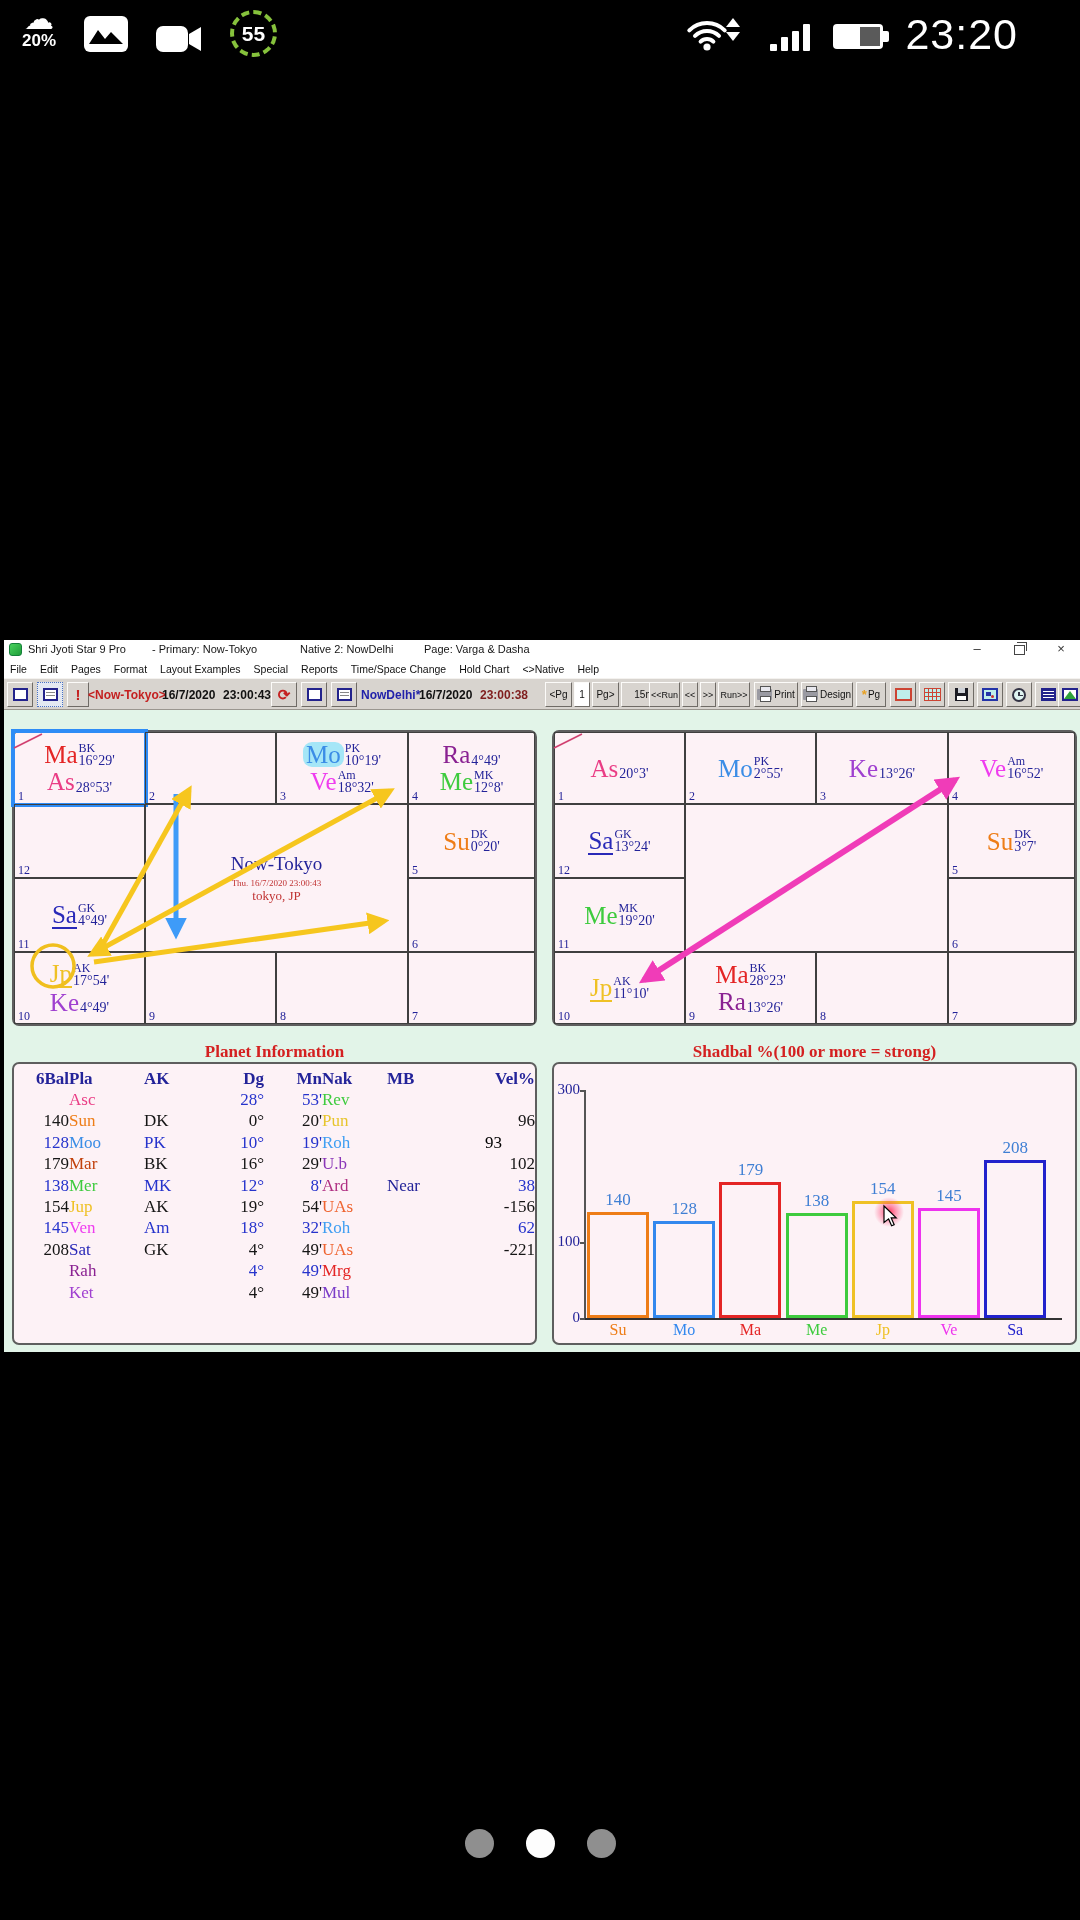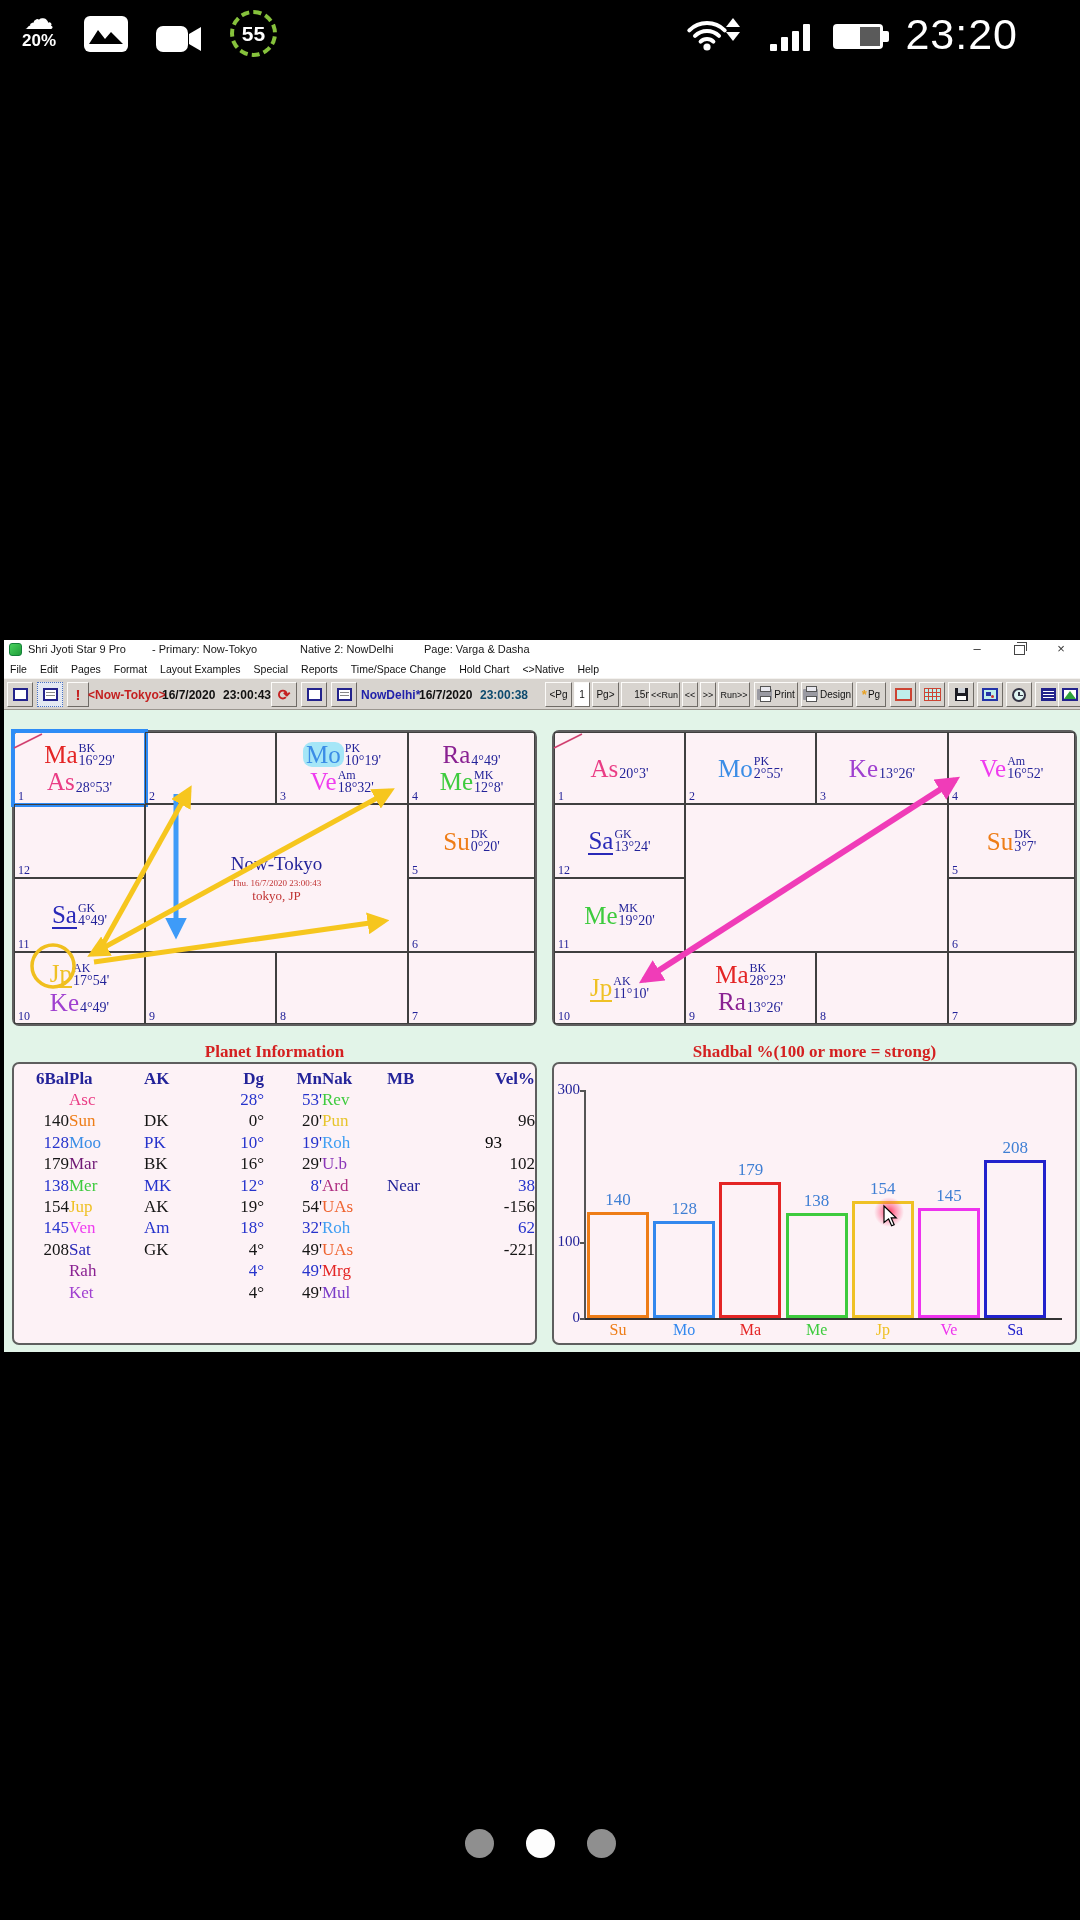--- a/index.html
+++ b/index.html
@@ -209,21 +209,21 @@
         <span class="ic-refresh">⟳</span>
       </div>
     <div class="tbtn" style="left:297px;width:26px">
         <span class="ic-window"></span>
       </div>
     <div class="tbtn" style="left:327px;width:26px">
         <span class="ic-page"></span>
       </div>
     <span class="tlabel" style="left:357px;color:#2222aa">NowDelhi*</span>
     <span class="tlabel" style="left:415px;color:#111">16/7/2020</span>
-    <span class="tlabel" style="left:476px;color:#0c4a6e">23:00:38</span>
+    <span class="tlabel" style="left:476px;color:#7f1d1d">23:00:38</span>
     <div class="tbtn" style="left:541px;width:27px">&lt;Pg</div>
     <div class="tbtn" style="left:570px;width:16px;background:#fff">1</div>
     <div class="tbtn" style="left:588px;width:27px">Pg&gt;</div>
     <div class="tbtn" style="left:617px;width:46px">15m</div>
     <div class="tbtn" style="left:645px;width:31px;font-size:9px">&lt;&lt;Run</div>
     <div class="tbtn" style="left:678px;width:16px;font-size:9px">&lt;&lt;</div>
     <div class="tbtn" style="left:696px;width:16px;font-size:9px">&gt;&gt;</div>
     <div class="tbtn" style="left:714px;width:32px;font-size:9px">Run&gt;&gt;</div>
     <div class="tbtn" style="left:750px;width:44px;gap:2px">
         <span class="ic-printer"></span>
@@ -576,21 +576,21 @@
             <td class="c1" style="color: rgb(59, 141, 230);">Moo</td>
             <td class="c2" style="color: rgb(38, 51, 204);">PK</td>
             <td class="c3" style="color: rgb(38, 51, 204);">10°</td>
             <td class="c4" style="color: rgb(38, 51, 204);">19'</td>
             <td class="c5" style="color: rgb(63, 158, 242);">Roh</td>
             <td class="c6" style="color: rgb(35, 35, 153);"></td>
             <td class="c7" style="color: #000000; text-align: center;">93</td>
           </tr>
           <tr>
             <td class="c0" style="color: rgb(21, 21, 21);">179</td>
-            <td class="c1" style="color: #701a75;">Mar</td>
+            <td class="c1" style="color: #c2410c;">Mar</td>
             <td class="c2" style="color: rgb(21, 21, 21);">BK</td>
             <td class="c3" style="color: rgb(21, 21, 21);">16°</td>
             <td class="c4" style="color: rgb(21, 21, 21);">29'</td>
             <td class="c5" style="color: rgb(138, 53, 184);">U.b</td>
             <td class="c6" style="color: rgb(35, 35, 153);"></td>
             <td class="c7" style="color: rgb(21, 21, 21);">102</td>
           </tr>
           <tr>
             <td class="c0" style="color: rgb(38, 51, 204);">138</td>
             <td class="c1" style="color: rgb(62, 203, 62);">Mer</td>

